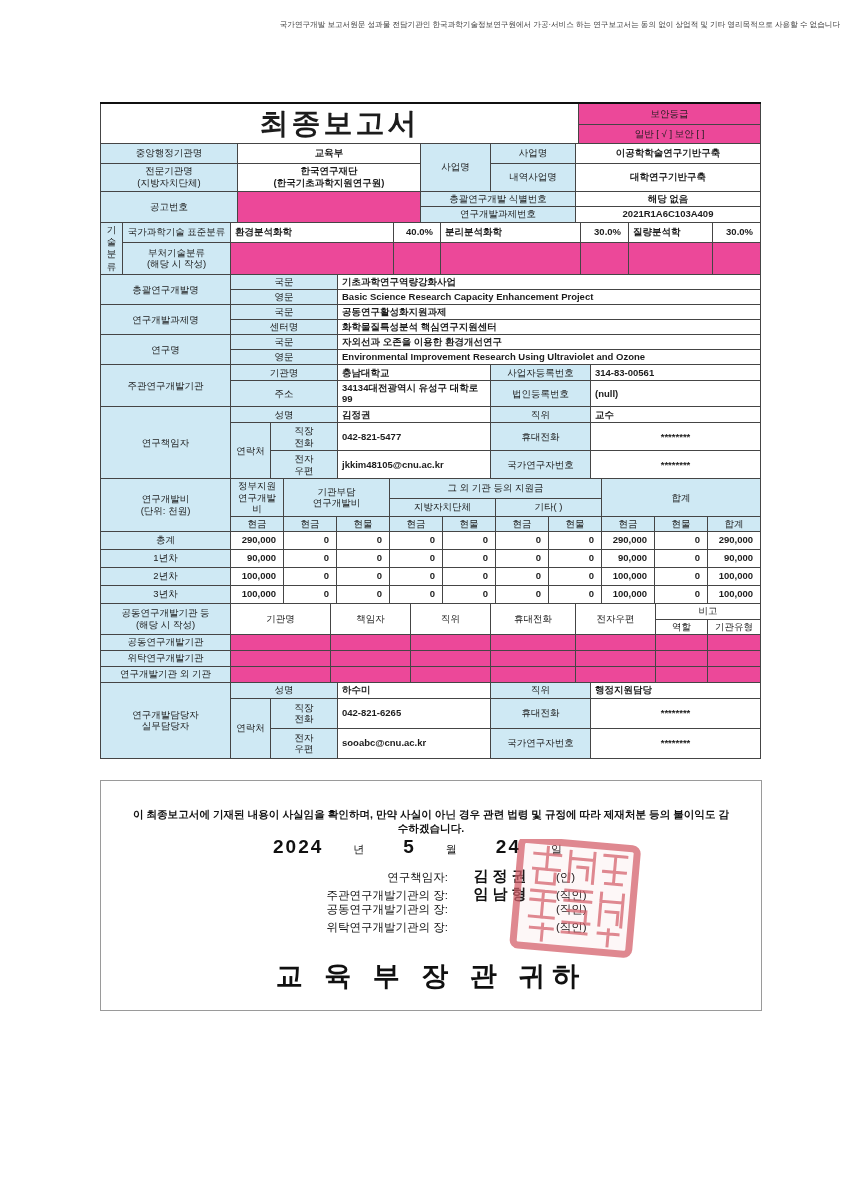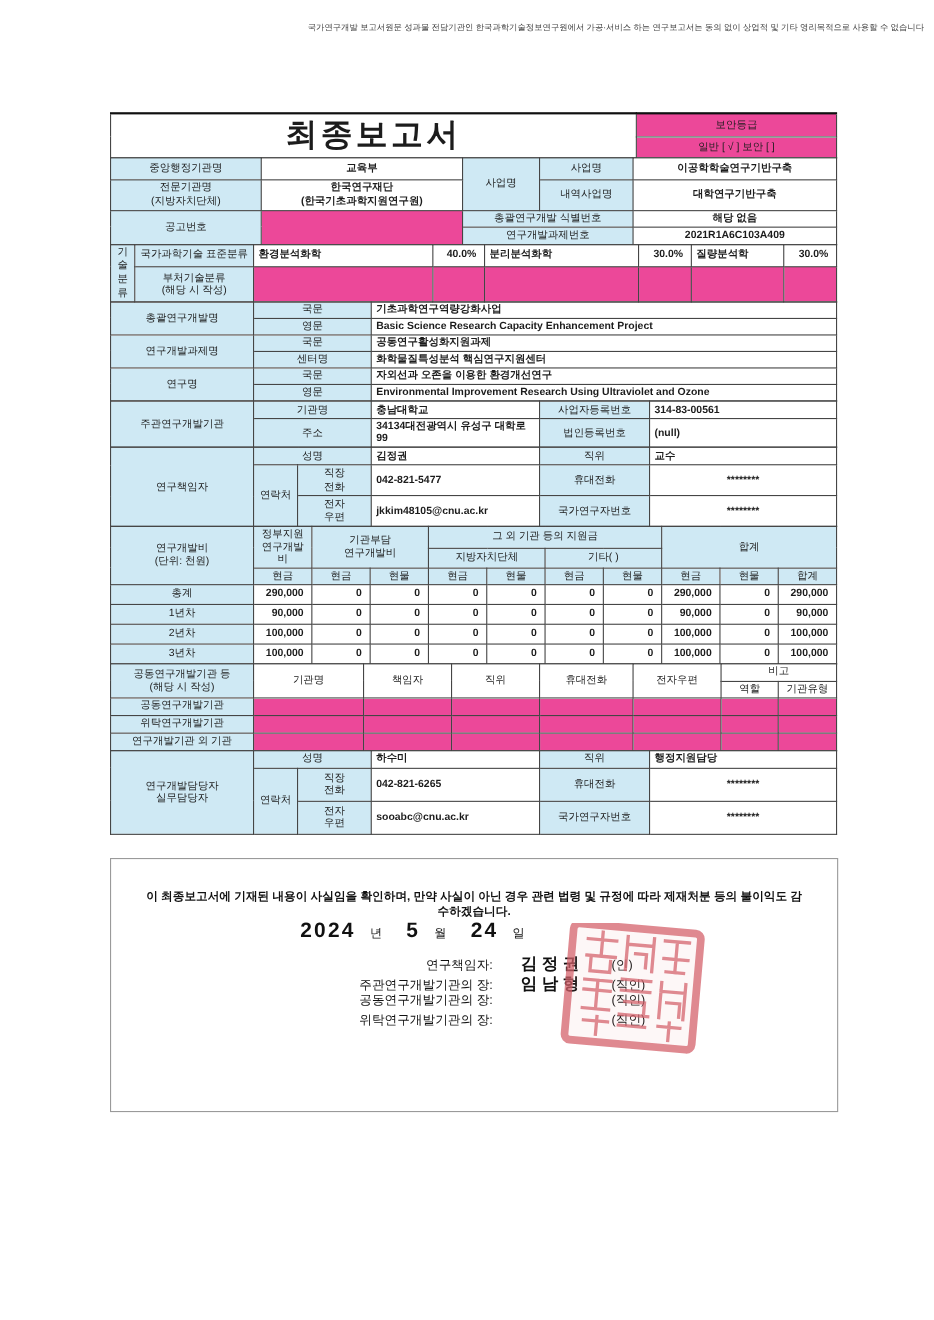--- a/index.html
+++ b/index.html
@@ -30,21 +30,21 @@
   
   .decl{
     position:absolute;left:100px;top:780px;width:660px;height:229px;
     border:1px solid #9a9a9a;background:#fff;
   }
   .decl-statement{
     position:absolute;top:27px;left:30px;right:30px;text-align:center;
     font-size:10.6px;font-weight:600;color:#111;
   }
   .decl-date{
-    position:absolute;top:55px;left:172px;display:flex;align-items:baseline;color:#111;
+    position:absolute;top:55px;left:172px;display:flex;align-items:baseline;color:#111;gap:17px;
   }
   .d-num{font-size:19px;font-weight:600;letter-spacing:2px;}
   .d-unit{font-size:11px;margin-left:13px;margin-right:22px;}
   .signers{position:absolute;top:86px;left:12px;width:100%;}
   .signer-row{display:flex;align-items:baseline;height:17.5px;}
   .signer-role{width:335px;text-align:right;font-size:11.5px;color:#111;}
   .signer-name{width:108px;text-align:center;font-size:15px;font-weight:600;letter-spacing:4px;color:#111;}
   .signer-seal{font-size:11.5px;color:#111;}
   .recipient{
     position:absolute;bottom:16px;left:0;width:100%;text-align:center;
@@ -483,13 +483,14 @@
         <path d="M62 13 v30 M62 20 h24 M86 13 v30 M70 28 h10 v12"></path>
         <path d="M96 14 h22 M107 14 v28 M96 30 h22 M99 42 h16"></path>
         <path d="M26 55 h24 M26 64 h24 M38 55 v26 M26 81 h24"></path>
         <path d="M60 52 h26 M60 62 h26 M64 72 h18 v12 M60 84 h26"></path>
         <path d="M96 52 v32 M96 60 h22 M118 52 v32 M102 70 h12 v12"></path>
         <path d="M28 92 h22 M40 88 v16 M60 94 h24 M96 92 h20 M106 88 v16"></path>
       </g>
     </g>
   </svg>
 
+  <div class="recipient">교 육 부 장 관  귀하</div>
 </div>
 
 </body></html>

